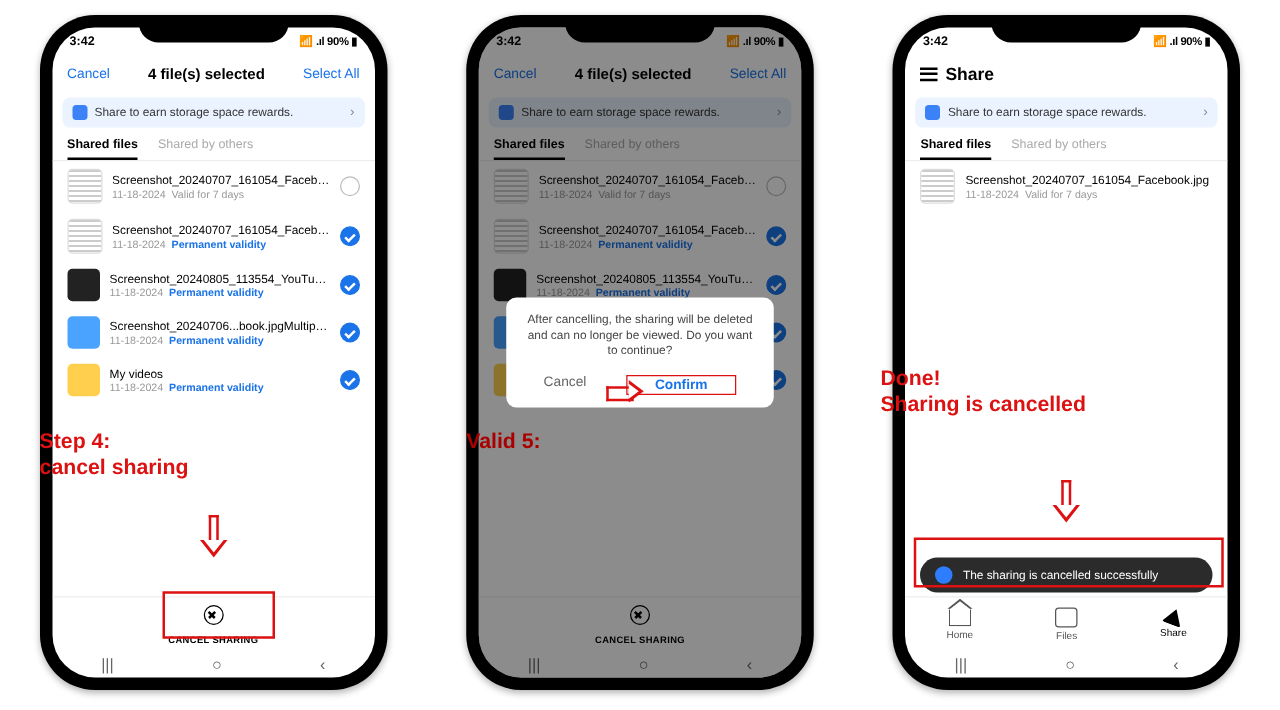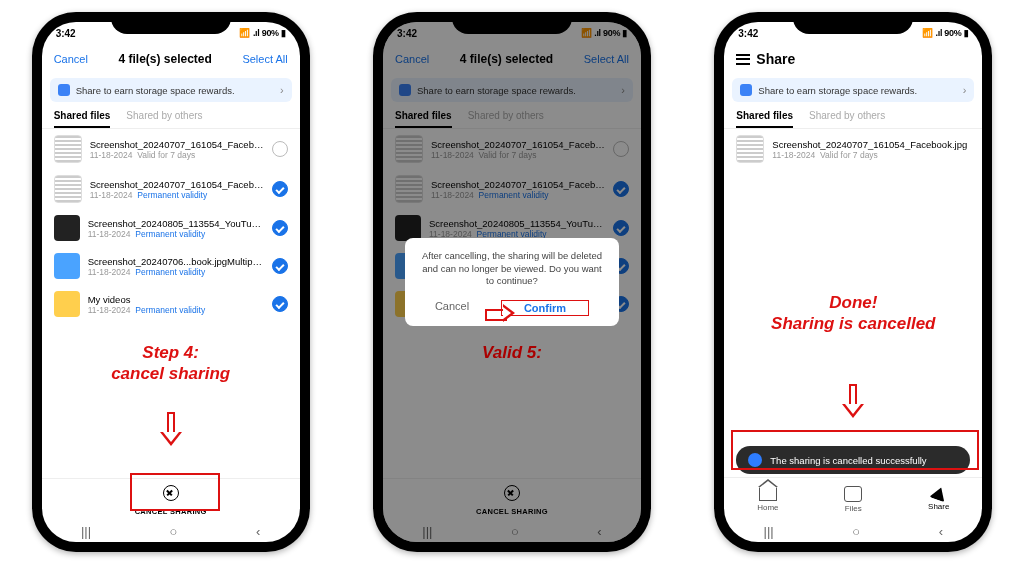--- a/index.html
+++ b/index.html
@@ -26,21 +26,21 @@
   .list{flex:1;overflow:hidden;}
   .row{display:flex;align-items:center;gap:8px;padding:6px 12px;}
   .thumb{width:26px;height:26px;border-radius:4px;flex-shrink:0;background:#ddd;}
   .thumb.doc{background:repeating-linear-gradient(#ccc,#ccc 2px,#fff 2px,#fff 4px);border:1px solid #ddd;}
   .thumb.dark{background:#222;}
   .thumb.blue{background:#4aa3ff;}
   .thumb.folder{background:#ffcf4d;}
   .row .meta{flex:1;min-width:0;}
   .row .name{font-size:9.5px;color:#000;white-space:nowrap;overflow:hidden;text-overflow:ellipsis;}
   .row .sub{font-size:8.5px;color:#999;}
-  .row .sub .perm{color:#1a73e8;}
+  .row .sub .perm{color:#1a73e8;font-weight:bold;}
   .check{width:14px;height:14px;border-radius:50%;border:1.5px solid #bbb;flex-shrink:0;}
   .check.on{background:#1a73e8;border-color:#1a73e8;position:relative;}
   .check.on::after{content:"";position:absolute;left:3px;top:5px;width:6px;height:3px;border-left:2px solid #fff;border-bottom:2px solid #fff;transform:rotate(-45deg);}
   .bottom-action{border-top:1px solid #eee;padding:6px 0 4px;text-align:center;}
   .bottom-action .circle-x{display:inline-block;width:14px;height:14px;border:1.5px solid #000;border-radius:50%;position:relative;}
   .bottom-action .circle-x::before,.bottom-action .circle-x::after{content:"";position:absolute;left:2.5px;top:5.5px;width:7px;height:1.5px;background:#000;}
   .bottom-action .circle-x::before{transform:rotate(45deg);} .bottom-action .circle-x::after{transform:rotate(-45deg);}
   .bottom-action .lbl{font-size:7.5px;font-weight:600;letter-spacing:.3px;margin-top:2px;}
   .navpill{height:22px;display:flex;justify-content:space-around;align-items:center;color:#666;}
   .navpill span{font-size:13px;}
@@ -57,21 +57,21 @@
   .tabbar .titem.active{color:#000;}
   .tabbar .ticon{width:16px;height:14px;border:1.5px solid currentColor;border-radius:3px;}
   .tabbar .ticon.home{border-radius:2px 2px 0 0;border-top:none;position:relative;}
   .tabbar .ticon.home::before{content:"";position:absolute;left:-2px;top:-7px;width:0;height:0;border-left:10px solid transparent;border-right:10px solid transparent;border-bottom:8px solid currentColor;}
   .tabbar .ticon.home::after{content:"";position:absolute;left:-1px;top:-5px;width:0;height:0;border-left:9px solid transparent;border-right:9px solid transparent;border-bottom:7px solid #fff;}
   .tabbar .ticon.share{border:none;width:0;height:0;border-left:8px solid transparent;border-right:8px solid transparent;border-bottom:13px solid #000;position:relative;transform:rotate(20deg);}
   
   .toast{position:absolute;left:12px;right:12px;bottom:68px;background:#2b2b2b;color:#fff;border-radius:18px;padding:7px 12px;font-size:9.5px;display:flex;align-items:center;gap:8px;z-index:4;text-align:center;}
   .toast .dot{width:14px;height:14px;border-radius:50%;background:#2e7dff;flex-shrink:0;}
   
-  .annot{position:absolute;color:#d11;font-weight:700;text-align:center;line-height:1.25;z-index:30;font-style:italic;}
+  .annot{position:absolute;color:#d11;font-weight:700;line-height:1.25;z-index:30;}
   .redbox{position:absolute;border:2px solid #d11;z-index:25;pointer-events:none;}
   .redarrow{position:absolute;z-index:26;}
   .redarrow.down{width:22px;height:38px;}
   .redarrow.down::before{content:"";position:absolute;left:9px;top:0;width:4px;height:24px;background:transparent;border-left:2px solid #d11;border-right:2px solid #d11;box-sizing:border-box;width:6px;}
   .redarrow.down::before{border:none;left:7px;width:8px;height:22px;border-left:2px solid #d11;border-right:2px solid #d11;border-top:2px solid #d11;}
   .redarrow.down::after{content:"";position:absolute;left:0;top:20px;width:0;height:0;border-left:11px solid transparent;border-right:11px solid transparent;border-top:14px solid #d11;}
   .redarrow.down .inner{position:absolute;left:3px;top:20px;width:0;height:0;border-left:8px solid transparent;border-right:8px solid transparent;border-top:10px solid #fff;z-index:1;}
   .redarrow.right{width:34px;height:18px;}
   .redarrow.right::before{content:"";position:absolute;top:5px;left:0;height:8px;width:20px;border-top:2px solid #d11;border-bottom:2px solid #d11;border-left:2px solid #d11;}
   .redarrow.right::after{content:"";position:absolute;left:18px;top:0;width:0;height:0;border-top:9px solid transparent;border-bottom:9px solid transparent;border-left:12px solid #d11;}

